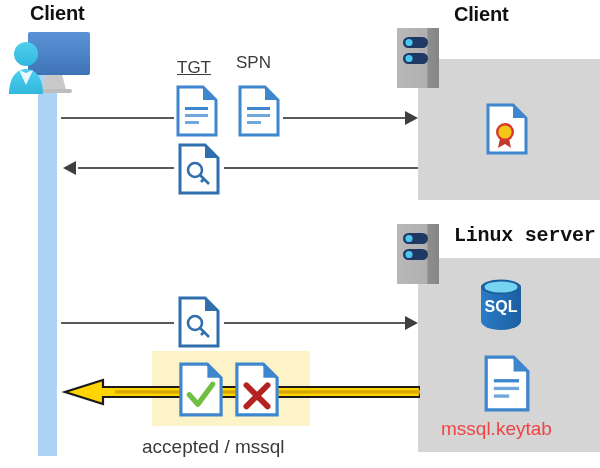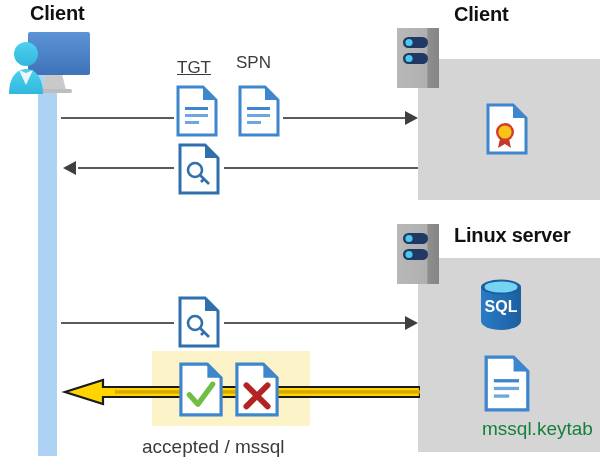--- a/index.html
+++ b/index.html
@@ -12,25 +12,25 @@
   }
   .stage{position:absolute;left:0;top:0;width:600px;height:468px;}
   .abs{position:absolute;}
 
   
   .ttl{
     font-weight:bold;color:#111111;letter-spacing:-0.2px;
   }
   .ttl-client{font-size:20px;left:30px;top:2px;}
   .ttl-dc{font-size:20px;left:454px;top:2px;line-height:25px;}
-  .ttl-lx{font-size:20px;left:454px;top:224px;}
+  .ttl-lx{font-size:20px;left:454px;top:224px;font-family:Liberation Mono, monospace;}
   .lbl-small{font-size:17px;color:#3b3b3b;font-weight:normal;}
   .lbl-tgt{left:177px;top:58px;text-decoration:underline;}
   .lbl-spn{left:236px;top:53px;}
-  .lbl-keytab{left:441px;top:418px;font-size:19px;color:#15803d;margin-left:41px;}
+  .lbl-keytab{left:441px;top:418px;font-size:19px;color:#ef4444;}
   .lbl-accden{left:142px;top:436px;font-size:19px;color:#3b3b3b;}
 
   
   .graybox{background:#d5d5d5;}
   .lifeline{background:#aed2f4;}
   .hilite{background:#fdf3c8;}
 
   
   .hline{background:#5a5a5a;height:2px;}
   .arrowL{

